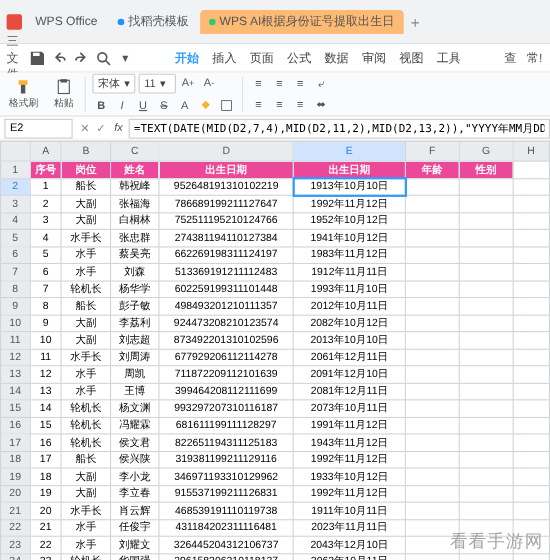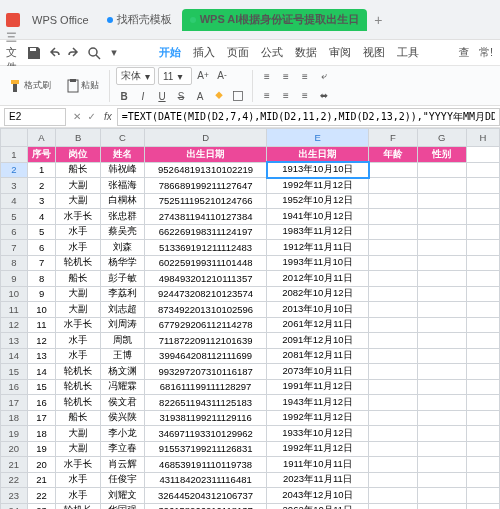--- a/index.html
+++ b/index.html
@@ -3,34 +3,34 @@
 <meta charset="utf-8">
 <style>
   * { box-sizing: border-box; margin: 0; padding: 0; }
   body { font-family: "Microsoft YaHei", Arial, sans-serif; font-size: 10px; background: #f5f5f5; width: 500px; height: 509px; overflow: hidden; position: relative; }
   .window { background: #fff; width: 100%; height: 100%; display: flex; flex-direction: column; }
 
   
   .title-tabs { display: flex; align-items: center; height: 40px; background: #f0f2f4; border-bottom: 1px solid #e0e0e0; padding: 0 4px; }
   .wps-icon { width: 14px; height: 14px; background: #e74c3c; border-radius: 2px; margin: 0 4px 0 2px; display: inline-block; }
   .ttab { display: flex; align-items: center; height: 22px; padding: 0 8px; font-size: 11px; color: #555; border-radius: 4px 4px 0 0; margin-right: 2px; }
-  .ttab.active { background: #22c55e; font-weight: bold; }
+  .ttab.active { background: #fdba74; }
   .ttab .dot { width: 6px; height: 6px; border-radius: 50%; margin-right: 4px; display:inline-block; } .dot.b { background:#1e90ff; } .dot.g { background:#2ecc71; }
   .ttab-plus { width: 18px; text-align:center; font-size:14px; color:#888; }
 
   
   .menubar { display:flex; align-items:center; height:26px; border-bottom:1px solid #e5e5e5; padding:0 6px; }
   .mb-left { display:flex; align-items:center; gap:4px; }
   .mb-ico { width:16px; height:16px; display:inline-flex; align-items:center; justify-content:center; color:#555; font-size:11px; }
   .mb-tab { font-size:11px; color:#444; padding:0 6px; cursor:pointer; }
   .mb-tab.active { color:#2e9bff; font-weight:600; }
   .mb-right { margin-left:auto; display:flex; gap:6px; }
 
   .ribbon { display:flex; align-items:center; height:40px; border-bottom:1px solid #e0e0e0; padding:0 4px; gap:6px; background:#fafbfc; }
-  .rbtn { display:flex; flex-direction:row; align-items:center; justify-content:center; padding:2px 4px; color:#555; font-size:9px; }
+  .rbtn { display:flex; flex-direction:column; align-items:center; justify-content:center; padding:2px 4px; color:#555; font-size:9px; }
   .rbtn svg { width:16px; height:16px; }
   .sep { width:1px; height:32px; background:#e0e0e0; }
   .rgroup { display:flex; align-items:center; gap:4px; }
   .sel { border:1px solid #ccc; background:#fff; height:18px; padding:0 4px; font-size:10px; display:inline-flex; align-items:center; gap:4px; color:#444; border-radius:2px;}
   .mini { width:16px; height:16px; display:inline-flex; align-items:center; justify-content:center; border:1px solid transparent; color:#555; font-size:10px; }
 
   
   .fxbar { display:flex; align-items:center; height:22px; border-bottom:1px solid #e0e0e0; }
   .namebox { width:62px; height:18px; border:1px solid #ccc; margin:16px 4px; padding:0 4px; font-size:10px; background:#fff; }
   .fxlbl { width:18px; text-align:center; font-style:italic; color:#555; font-size:10px; }
@@ -472,13 +472,14 @@
             <td class="">谭晓彬</td>
   <td class="">329448206211103843</td>
             <td>2062年11月10日</td>
             <td></td>
             <td></td>
             <td></td>
           </tr>
         </tbody>
     </table>
   </div>
+  <div class="watermark">看看手游网</div>
 </div>
 
 </body></html>

